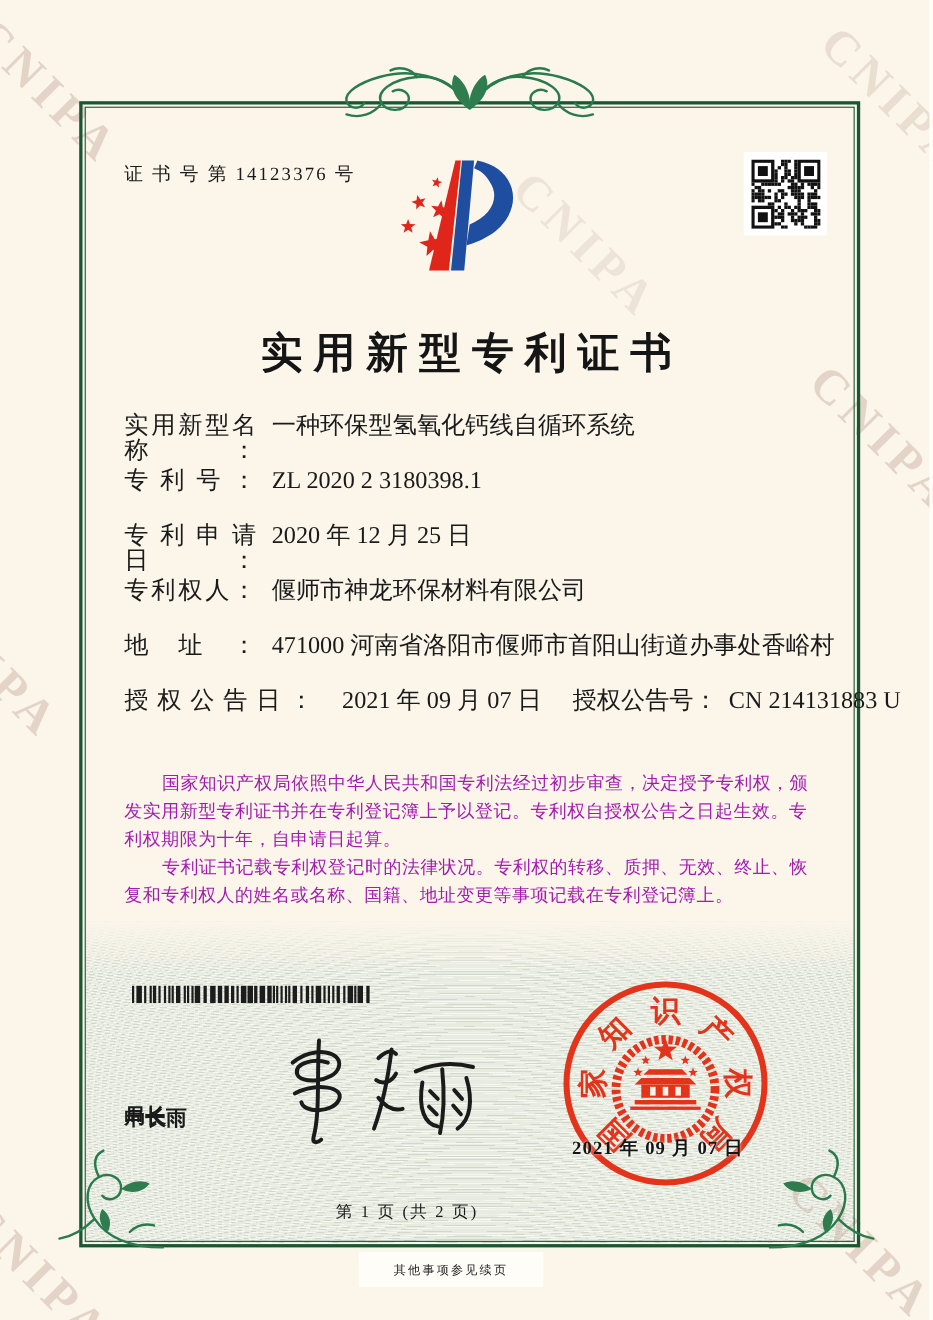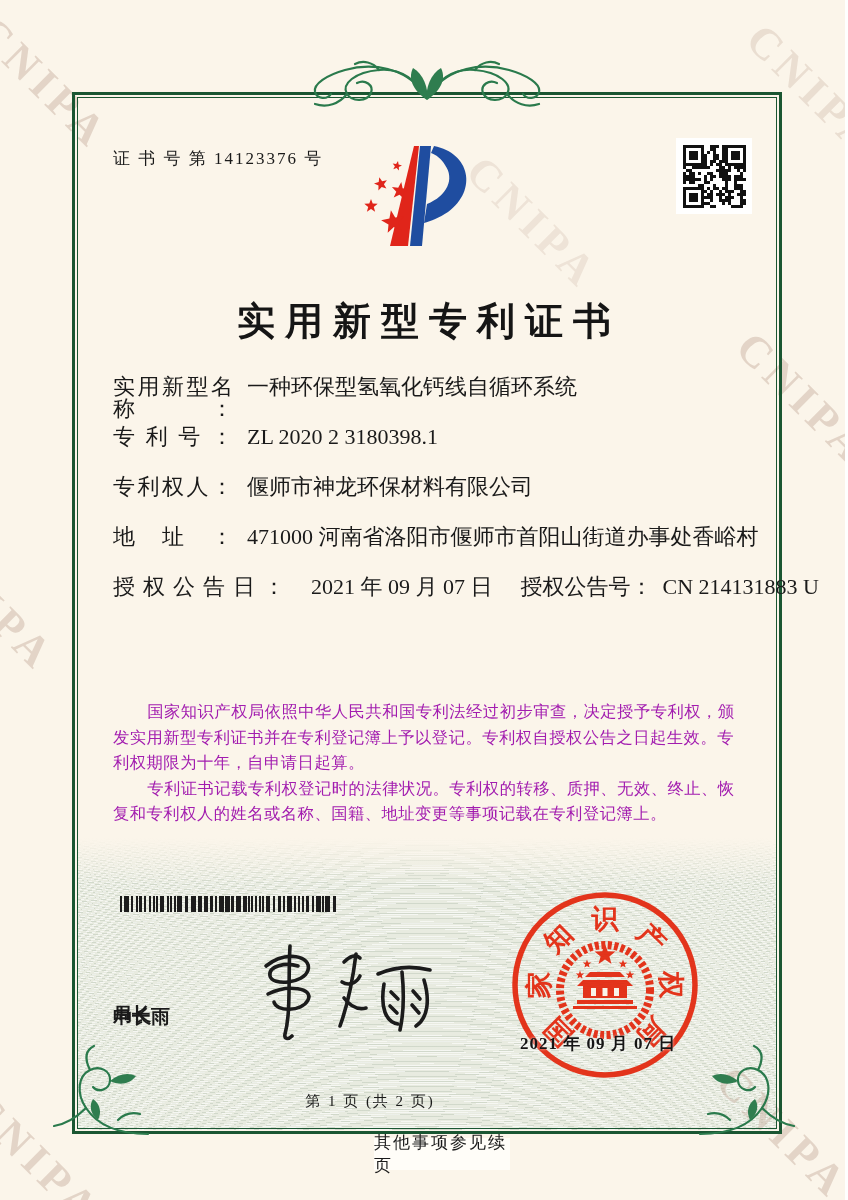--- a/index.html
+++ b/index.html
@@ -77,23 +77,23 @@
   .signer-name{position:absolute; z-index:3; left:113px; top:1004px; font-family:Liberation Mono, monospace; font-weight:600; font-size:19px;}
   .signature{position:absolute; z-index:4; left:228px; top:932px;}
   .seal{position:absolute; z-index:4; left:505px; top:885px; opacity:.93;}
   .seal-date{
     position:absolute; z-index:5; left:520px; top:1032px; width:175px;
     font-size:17px; font-weight:700; letter-spacing:1px; color:#151515;
     text-shadow:0 0 3px rgba(255,255,255,.85); white-space:nowrap;
   }
   .page-no{position:absolute; z-index:3; left:72px; top:1092px; width:596px; text-align:center; font-size:15px; letter-spacing:2px;}
   .footer-note{
-    position:absolute; z-index:3; left:326px; top:1138px; width:136px; height:32px;
+    position:absolute; z-index:3; left:326px; top:1138px; width:168px; height:32px;
     background:#fffdf8; display:flex; align-items:center; justify-content:center;
-    font-size:17px; letter-spacing:2px;margin-left:48px;
+    font-size:11px; letter-spacing:2px;
   }
   .edge-strip{position:absolute; z-index:6; right:0; top:0; width:3px; height:1200px; background:#fff;}
 </style>
 </head>
 <body>
 
 <div class="page">
 
   <div class="band"></div>
 
@@ -332,20 +332,24 @@
   <div class="fields">
     <div class="row">
       <span class="lbl">实用新型名称：</span>
       <span class="val">一种环保型氢氧化钙线自循环系统</span>
     </div>
     <div class="row">
       <span class="lbl">专利号：</span>
       <span class="val">ZL 2020 2 3180398.1</span>
     </div>
     <div class="row">
+      <span class="lbl">专利申请日：</span>
+      <span class="val">2020 年 12 月 25 日</span>
+    </div>
+    <div class="row">
       <span class="lbl">专利权人：</span>
       <span class="val">偃师市神龙环保材料有限公司</span>
     </div>
     <div class="row">
       <span class="lbl">地址：</span>
       <span class="val">471000 河南省洛阳市偃师市首阳山街道办事处香峪村</span>
     </div>
     <div class="row">
       <span class="lbl lbl-wide">授权公告日：</span>
       <span class="val val-date">2021 年 09 月 07 日</span>

